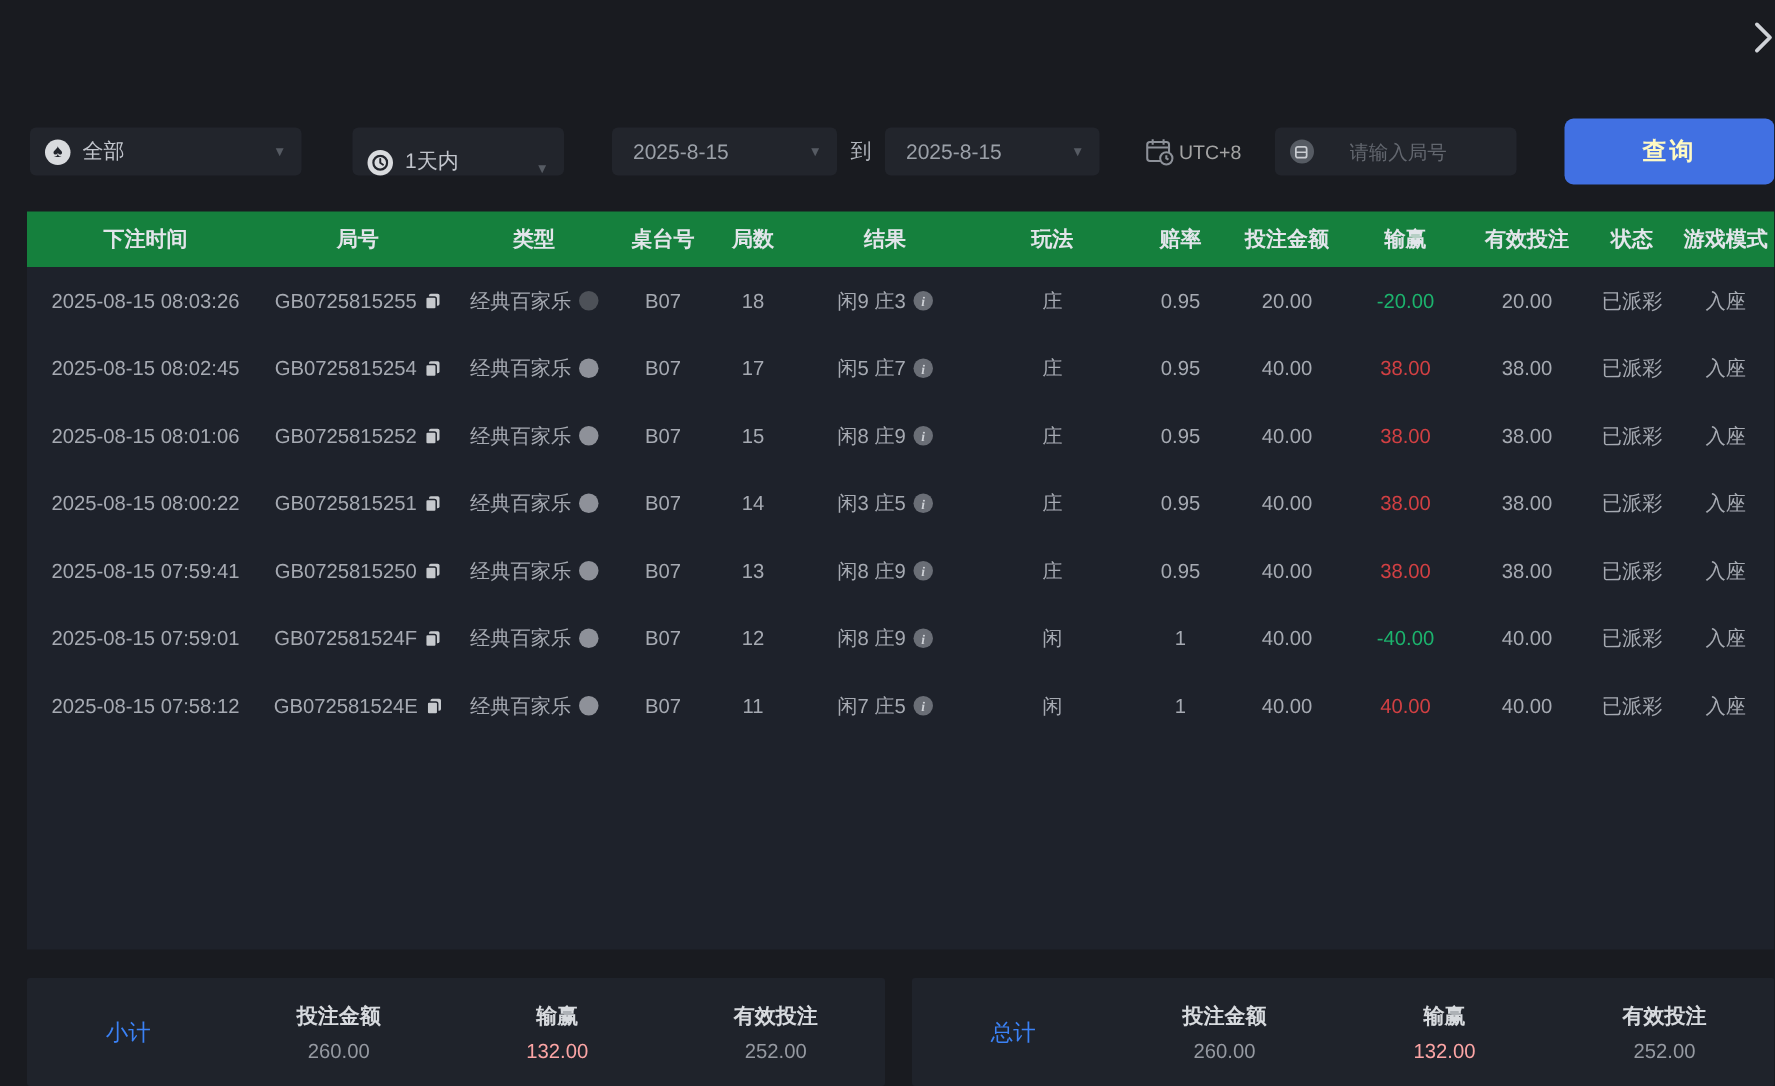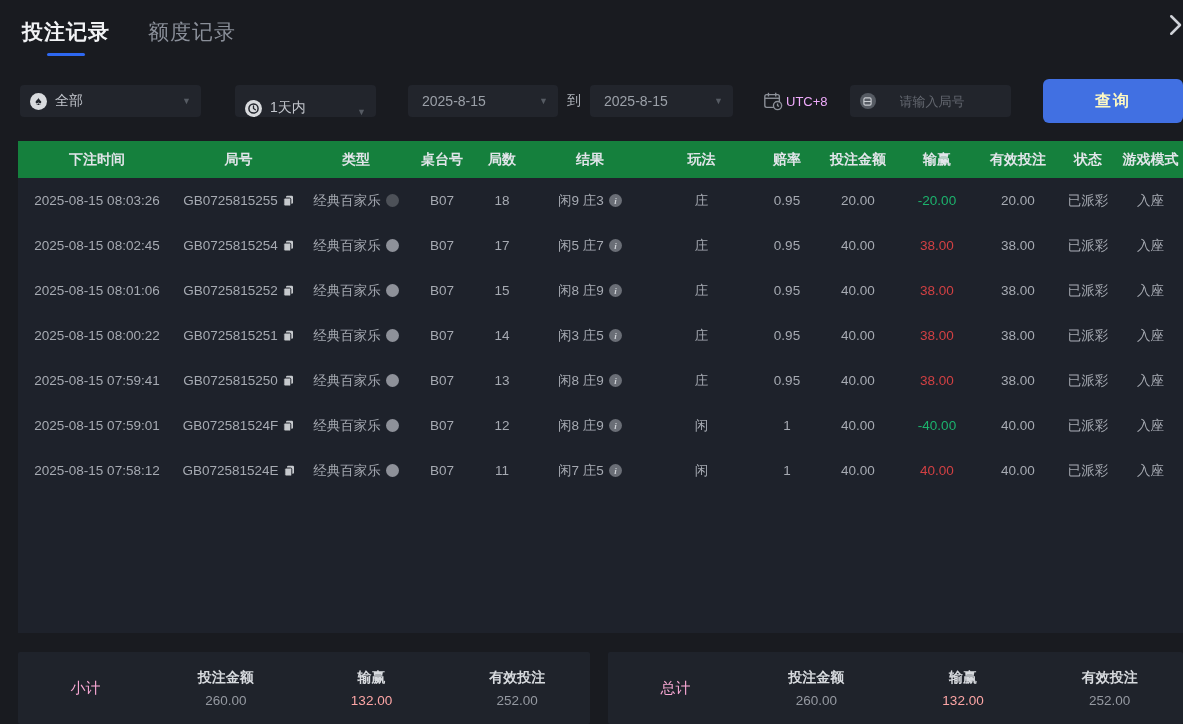--- a/index.html
+++ b/index.html
@@ -18,21 +18,21 @@
 
   
   .filters { position:absolute; left:20px; top:85px; width:1163px; height:32px; display:flex; align-items:center; }
   .ctl { height:32px; background:#22252c; border-radius:4px; display:flex; align-items:center; padding:0 10px; font-size:14px; color:#c2c5cc; cursor:pointer; }
   .ctl .caret { margin-left:auto; font-size:9px; color:#565b63; }
   .circle-ic { width:17px; height:17px; border-radius:50%; background:#d9dbde; display:flex; align-items:center; justify-content:center; flex:0 0 auto; }
   .spade-glyph { font-size:12px; color:#22252c; line-height:1; transform:translateY(-0.5px); }
   .ctl-label { margin-left:8px; }
   .date-ctl { color:#9ba0a8; padding-left:14px; }
   .to-label { font-size:14px; color:#b0b4bb; margin:0 9px; }
-  .utc { display:flex; align-items:center; margin-left:30px; color:#f0abfc; font-size:13px;text-align:right; }
+  .utc { display:flex; align-items:center; margin-left:30px; color:#a3a3a3; font-size:13px;text-align:right; }
   .utc svg { margin-right:3px; }
   .gid-input { height:32px; width:161px; background:#22252c; border-radius:4px; display:flex; align-items:center; padding:0 10px; margin-left:22px;gap:16px; }
   .gid-input .badge { width:16px; height:16px; border-radius:50%; background:#565b63; display:flex; align-items:center; justify-content:center; flex:0 0 auto; }
   .gid-input input { background:transparent; border:none; outline:none; color:#c2c5cc; font-size:13px; margin-left:8px; width:110px; font-family:inherit; }
   .gid-input input::placeholder { color:#63676f; }
   .query-btn { margin-left:auto; width:140px; height:44px; background:#4170e2; border:none; border-radius:6px; color:#fef9c3; font-size:16px; font-weight:bold; cursor:pointer; font-family:inherit; letter-spacing:2px; }
 
   
   .table { position:absolute; left:18px; top:141px; width:1165px; }
   .thead, .tr { display:grid; grid-template-columns:158px 125px 110px 62px 58px 118px 105px 66px 76px 82px 80px 60px 65px; align-items:center; }
@@ -47,41 +47,31 @@
   .dot.light { background:#8e9199; }
   .info-ic { width:13px; height:13px; border-radius:50%; background:#6a6e76; color:#cfd2d7; font-size:9px; font-style:italic; font-weight:bold; display:inline-flex; align-items:center; justify-content:center; cursor:pointer; font-family:"Liberation Serif",serif; }
   .wl.neg { color:#1cb36d; }
   .wl.pos { color:#d24043; }
 
   
   .footer { position:absolute; left:18px; top:652px; width:1165px; display:flex; gap:18px; }
   .panel { height:72px; background:#1f232b; border-radius:2px; display:flex; align-items:center; }
   .panel.left { width:572px; }
   .panel.right { flex:1; }
-  .panel-label { width:135px; text-align:center; font-size:15px; color:#f9a8d4; }
+  .panel-label { width:135px; text-align:center; font-size:15px; color:#3b82f6; }
   .stat { flex:1; text-align:center; }
   .stat .s-label { font-size:14px; font-weight:bold; color:#d7dade; margin-bottom:6px; }
   .stat .s-value { font-size:13.5px; color:#9599a1; }
   .stat .s-value.red { color:#fca5a5; }
 </style>
 </head>
 <body>
 
 <div class="stage">
 
-  <div class="tabs">
-    <div class="tab active">
-      <span>投注记录</span>
-      <span class="underline"></span>
-    </div>
-    <div class="tab">
-      <span>额度记录</span>
-      
-    </div>
-  </div>
 
   <svg class="chevron" viewBox="0 0 24 24" fill="none" stroke="currentColor" stroke-width="2" stroke-linecap="round" stroke-linejoin="round">
       <polyline points="9 5 16 12 9 19"></polyline>
     </svg>
 
   <div class="filters">
 
     <div class="ctl" style="width:181px;">
       <span class="circle-ic">
           <span class="spade-glyph">♠</span>

